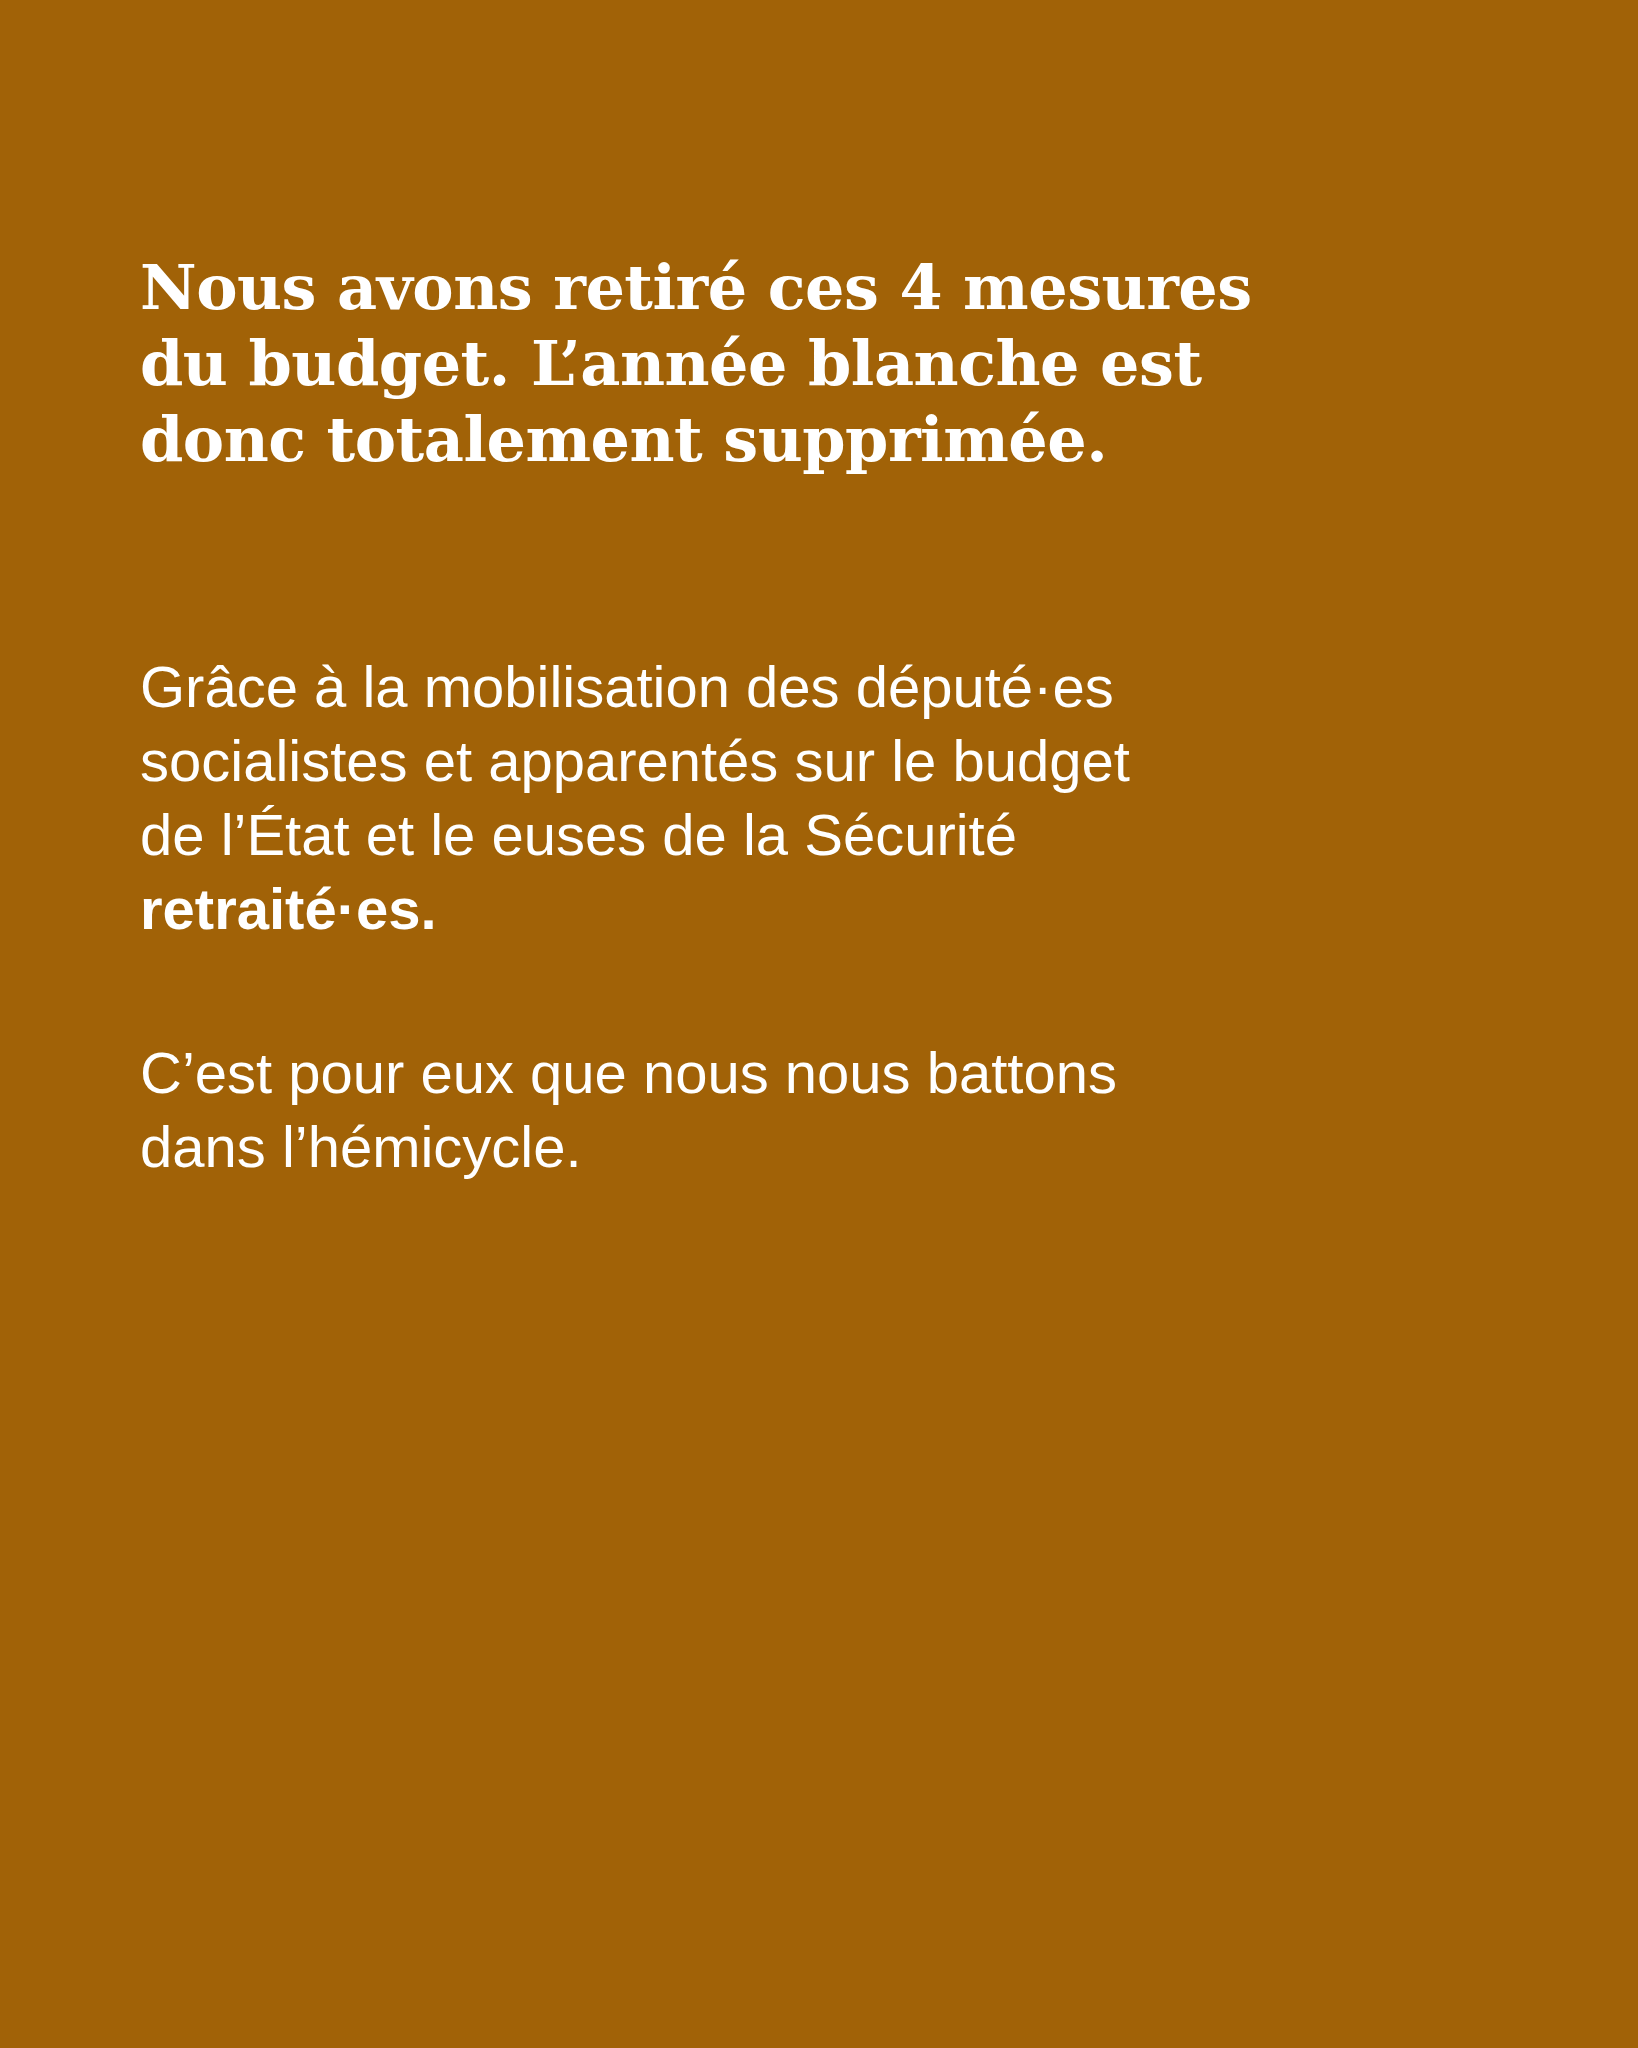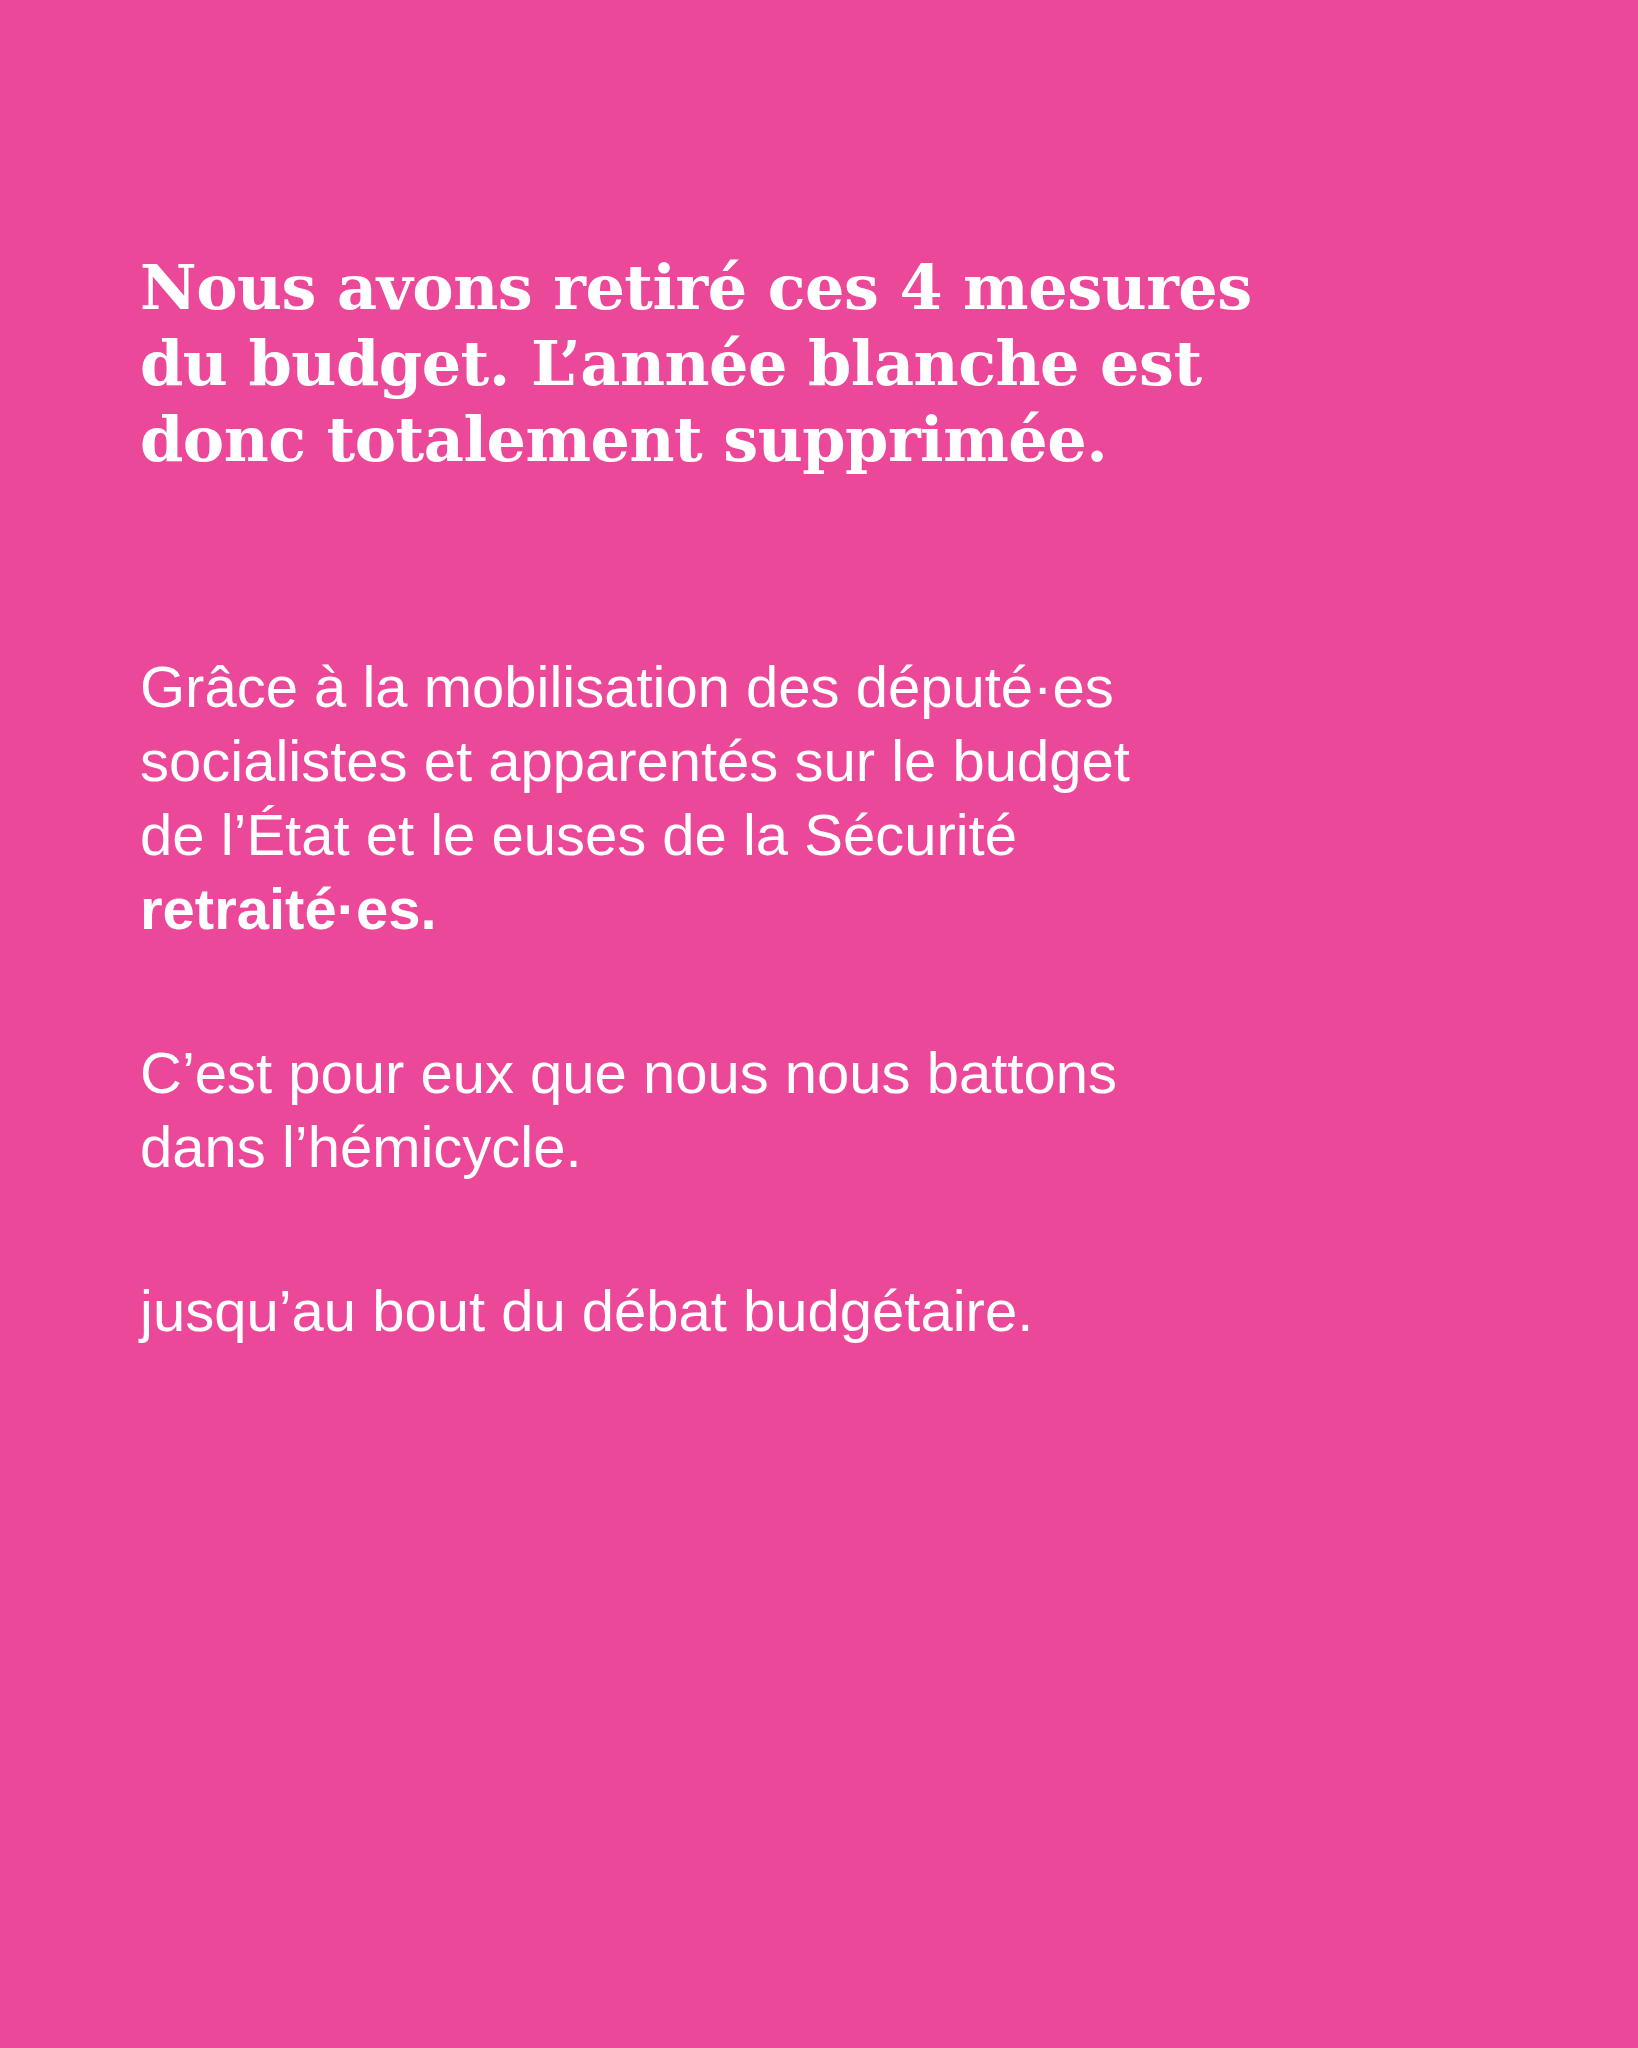--- a/index.html
+++ b/index.html
@@ -36,37 +36,36 @@
     display: block;
     white-space: nowrap;
   }
   .bold {
     font-weight: 700;
   }
 </style>
 </head>
 <body>
 
-<div class="canvas" style="background: #ec4899; color: rgb(255, 255, 255);">
+<div class="canvas" style="background: #a16207; color: rgb(255, 255, 255);">
 
   <h1 class="headline">
     <span class="line">Nous avons retiré ces 4 mesures</span>
     <span class="line">du budget. L’année blanche est</span>
     <span class="line">donc totalement supprimée.</span>
   </h1>
 
   <p class="para">
     <span class="line"><span>Grâce à la mobilisation des député·es</span></span>
     <span class="line"><span>socialistes et apparentés sur le budget</span></span>
     <span class="line"><span>de l’État et le euses de la Sécurité</span></span>
     <span class="line"><span class="bold">retraité·es.</span></span>
   </p>
 
   <p class="para">
     <span class="line">C’est pour eux que nous nous battons</span>
     <span class="line">dans l’hémicycle.</span>
   </p>
 
   <p class="para">
-    <span class="line">jusqu’au bout du débat budgétaire.</span>
   </p>
 
 </div>
 
 </body></html>

